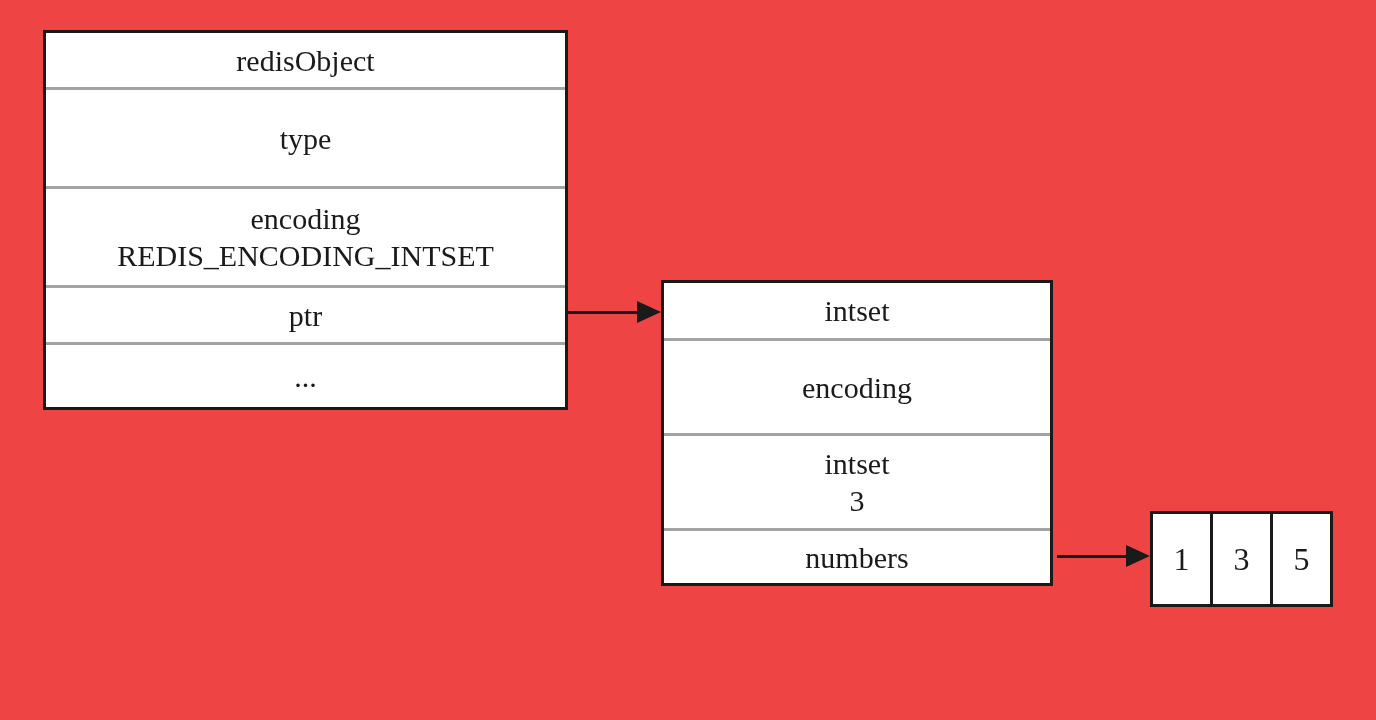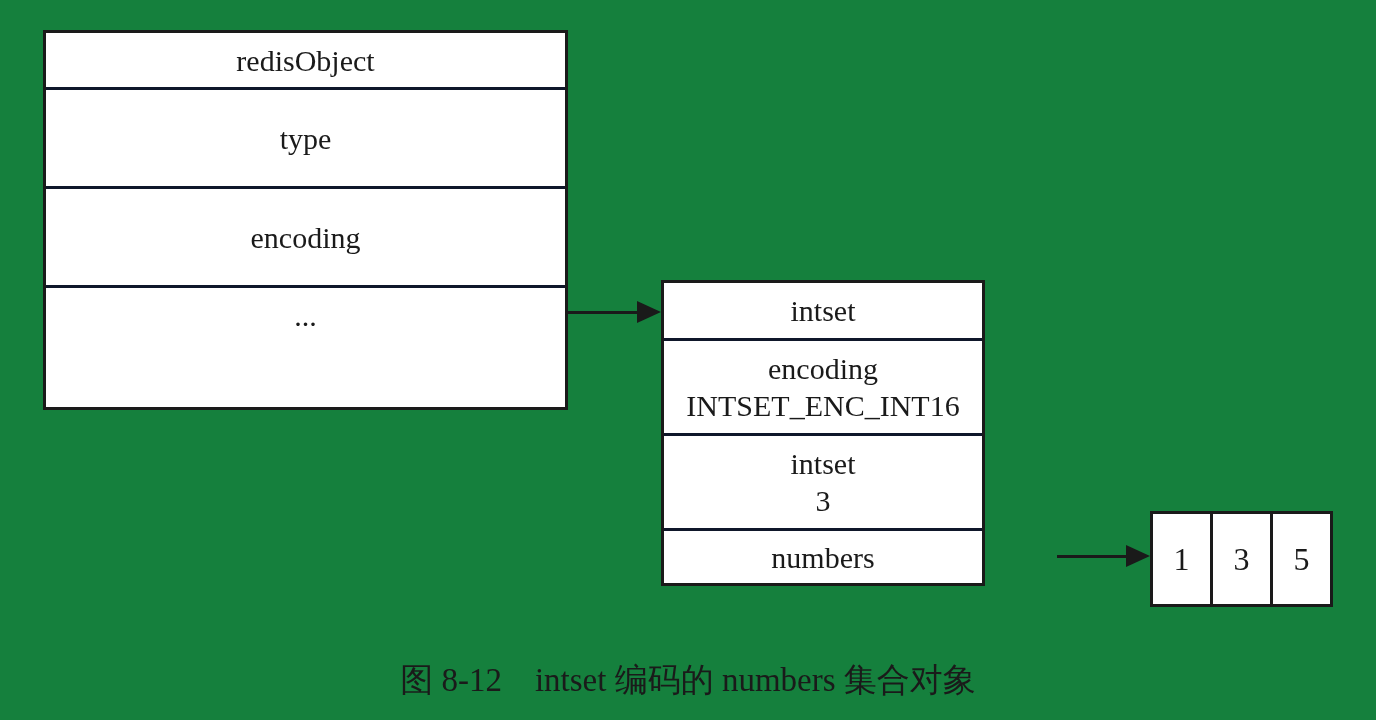--- a/index.html
+++ b/index.html
@@ -1,51 +1,51 @@
 <!DOCTYPE html>
 <html><head>
 <meta charset="utf-8">
 <style>
   html, body { margin: 0; padding: 0; background: #ffffff; }
   .canvas {
     position: relative;
     width: 1376px;
     height: 720px;
-    background: #15803d;
+    background: #ef4444;
     font-family: "Liberation Serif", "DejaVu Serif", serif;
     color: #1a1a1a;
     overflow: hidden;
   }
   .box {
     position: absolute;
     display: grid;
     box-sizing: border-box;
     border: 3px solid #1a1a1a;
     background: #ffffff;
   }
   .row {
     box-sizing: border-box;
-    border-top: 3px solid #0f172a;
+    border-top: 3px solid #a3a3a3;
     display: flex;
     flex-direction: column;
     align-items: center;
     justify-content: center;
     text-align: center;
     font-size: 30px;
     line-height: 37px;
     white-space: nowrap;
   }
   .row:first-child { border-top: none; }
 
   .left-box {
     left: 43px; top: 30px; width: 525px; height: 380px;
     grid-template-rows: 54px 99px 99px 57px 65px;
   }
   .right-box {
-    left: 661px; top: 280px; width: 324px; height: 306px;
+    left: 661px; top: 280px; width: 392px; height: 306px;
     grid-template-rows: 55px 95px 95px 55px;
   }
 
   .arrow-line {
     position: absolute;
     height: 3px;
     background: #1a1a1a;
   }
   .arrow-head {
     position: absolute;
@@ -93,50 +93,52 @@
 
   <div class="box left-box">
     <div class="row">
       <span>redisObject</span>
     </div>
     <div class="row">
       <span>type</span>
     </div>
     <div class="row">
       <span>encoding</span>
+      <span>REDIS_ENCODING_INTSET</span>
+    </div>
+    <div class="row">
+      <span>ptr</span>
     </div>
     <div class="row">
       <span>...</span>
     </div>
   </div>
 
   <div class="arrow-line ptr-arrow-line"></div>
   <div class="arrow-head ptr-arrow-head"></div>
 
   <div class="box right-box">
     <div class="row">
       <span>intset</span>
     </div>
     <div class="row">
       <span>encoding</span>
-      <span>INTSET_ENC_INT16</span>
     </div>
     <div class="row">
       <span>intset</span>
       <span>3</span>
     </div>
     <div class="row">
       <span>numbers</span>
     </div>
   </div>
 
   <div class="arrow-line contents-arrow-line"></div>
   <div class="arrow-head contents-arrow-head"></div>
 
   <div class="cells">
     <div class="cell">1</div>
     <div class="cell">3</div>
     <div class="cell">5</div>
   </div>
 
-  <div class="caption">图 8-12　intset 编码的 numbers 集合对象</div>
 
 </div>
 
 </body></html>

